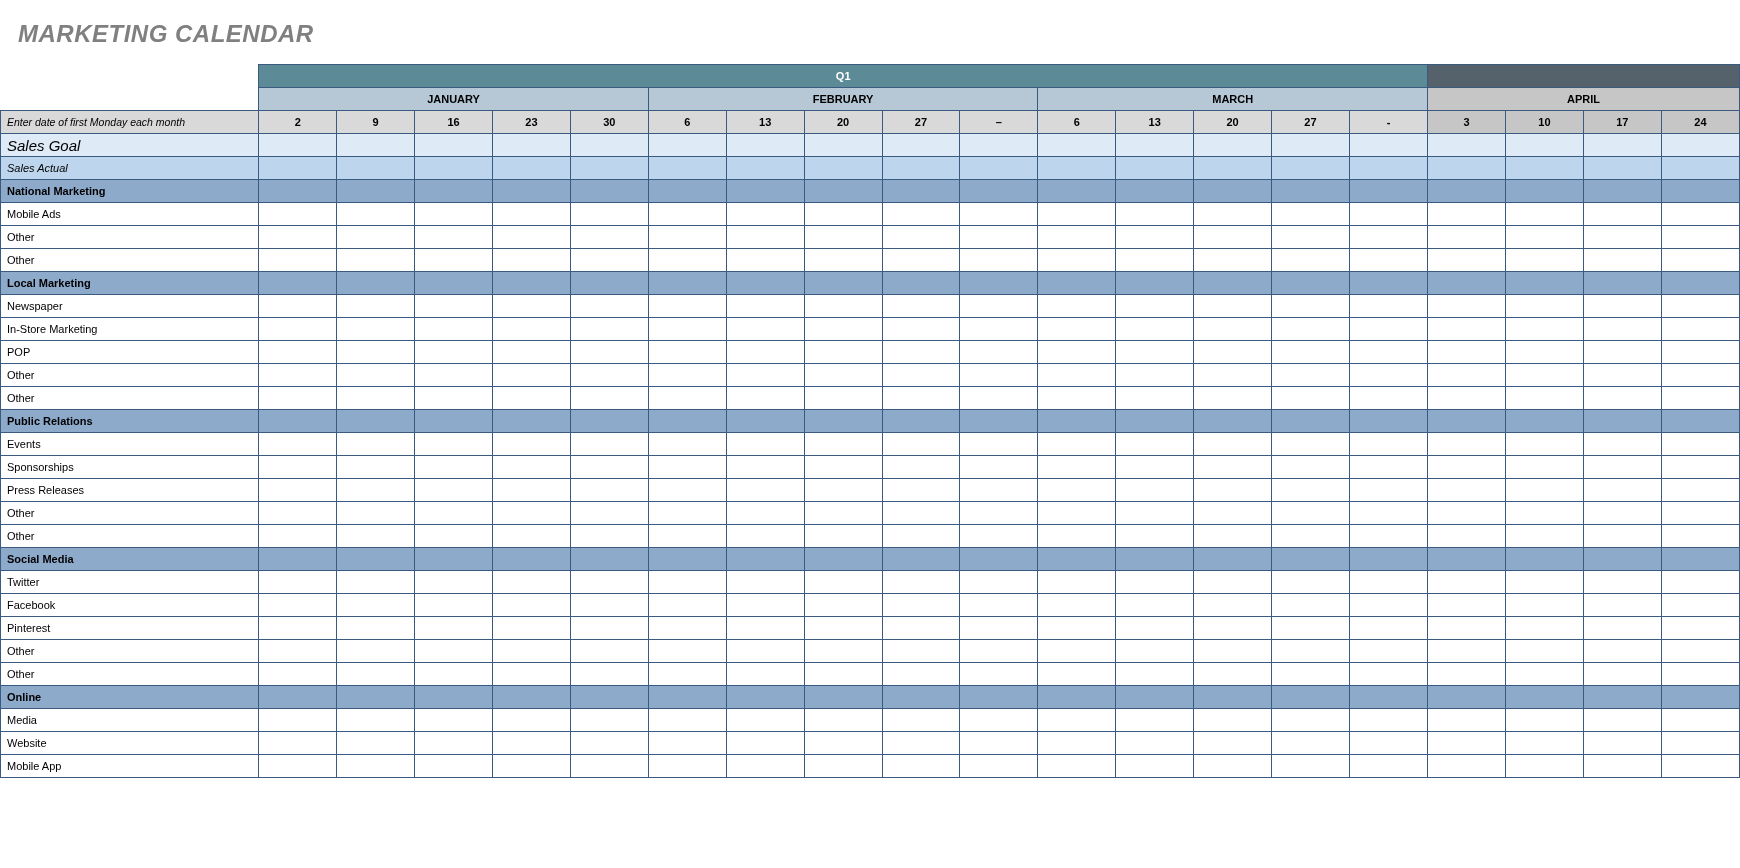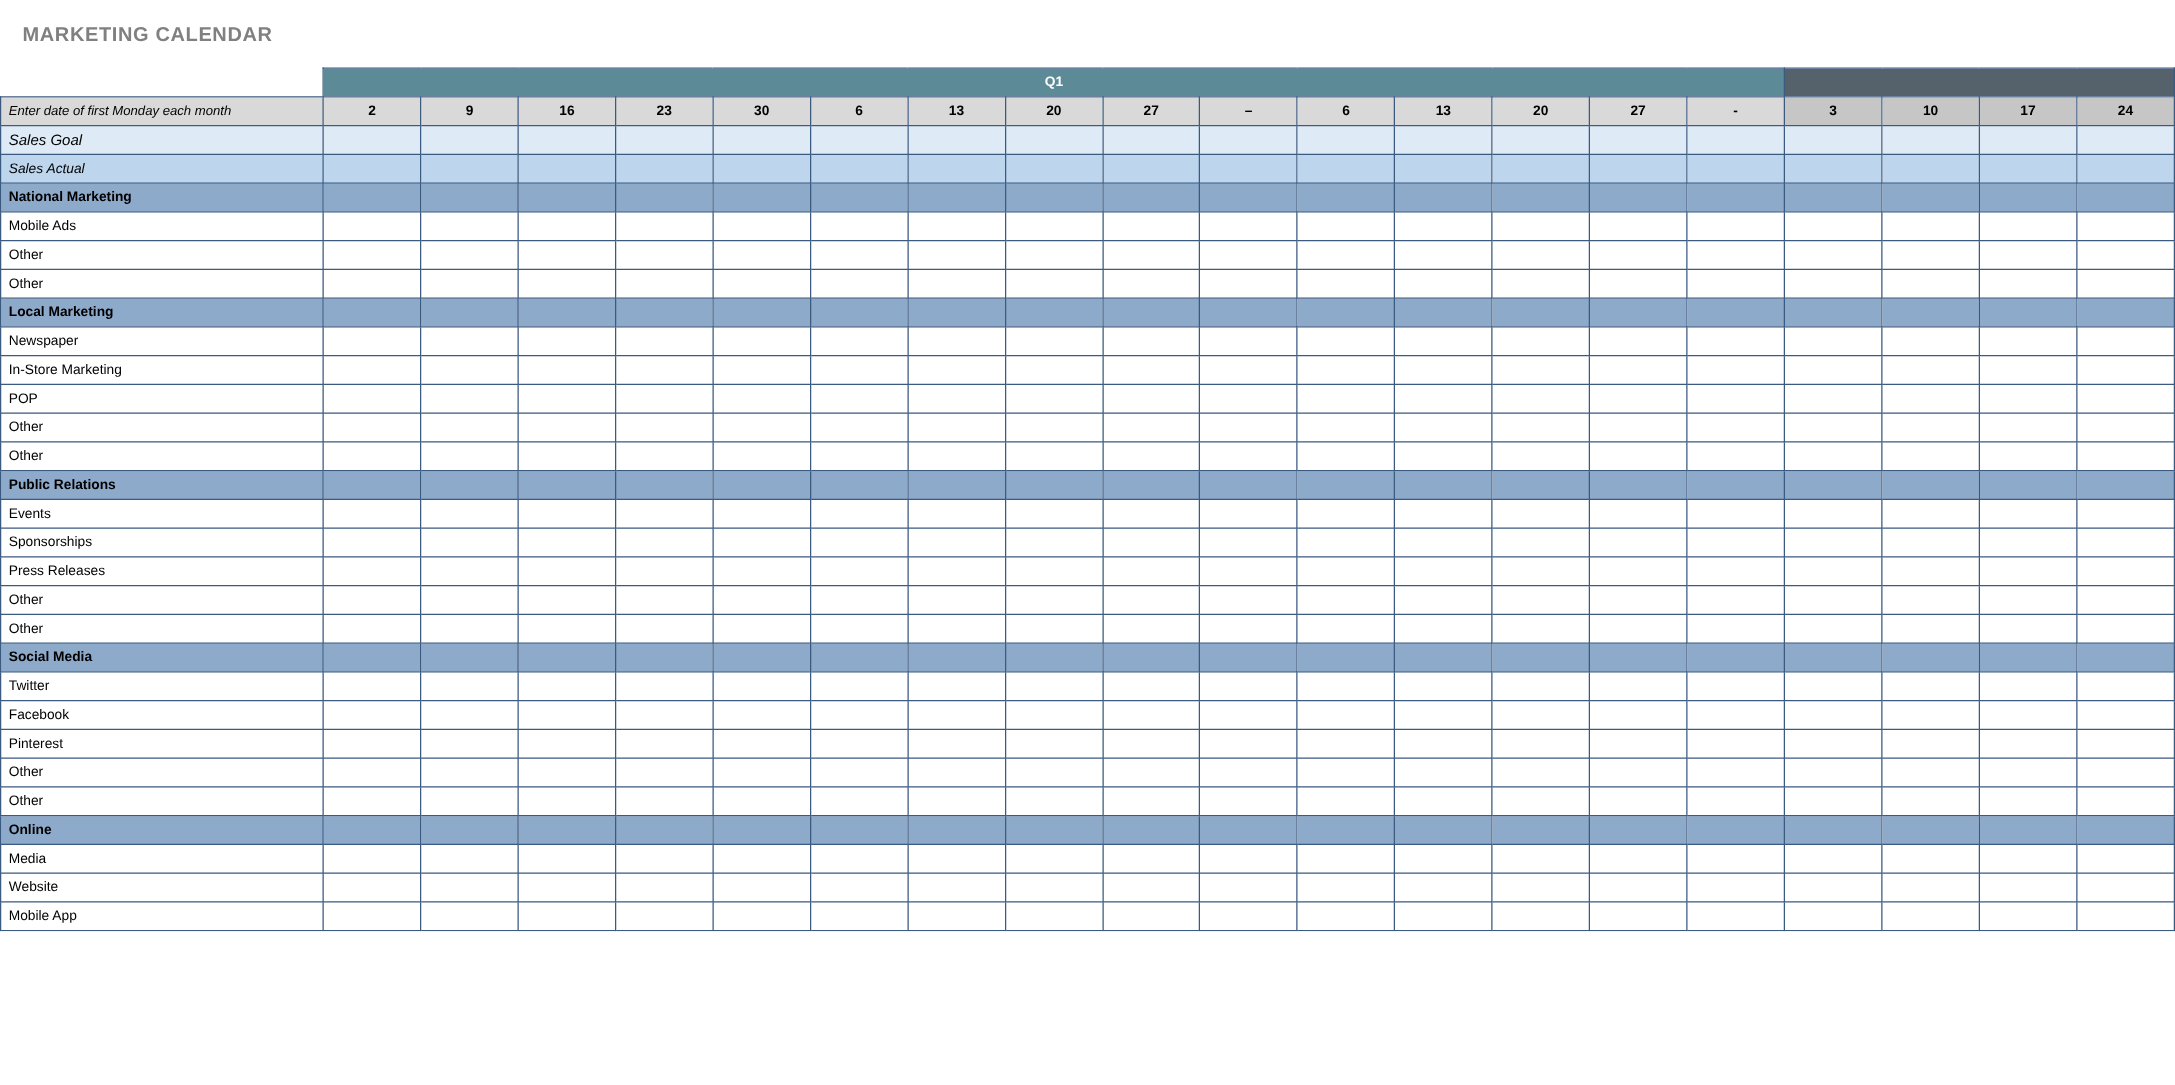--- a/index.html
+++ b/index.html
@@ -4,25 +4,26 @@
 <style>
   * { box-sizing: border-box; }
   body {
     margin: 0;
     padding: 0;
     font-family: Arial, Helvetica, sans-serif;
     background: #fff;
     width: 1740px;
   }
   .title {
-    font-size: 16px;
+    font-size: 24px;
     font-weight: bold;
     color: #808080;
     padding: 20px 0 16px 18px;
     letter-spacing: 0.5px;
+    font-style: italic;
   }
   table {
     border-collapse: collapse;
     width: 100%;
     table-layout: fixed;
     border-radius: 18px;
   }
   td, th {
     border: 1px solid #3a5a80;
     font-size: 11px;
@@ -62,21 +63,21 @@
   .date-cell {
     background: #d9d9d9;
     text-align: center;
     font-weight: bold;
     font-size: 11px;
   }
   .date-cell-alt { background: #c6c6c6; }
   .sales-goal-label {
     background: #deebf7;
     font-style: italic;
-    font-size: 12px;
+    font-size: 15px;
   }
   .sales-goal-cell { background: #deebf7; }
   .sales-actual-label {
     background: #bdd6ee;
     font-style: italic;
     font-size: 11px;
   }
   .sales-actual-cell { background: #bdd6ee; }
   .section-header {
     background: #8eaacb;
@@ -113,20 +114,27 @@
     <col class="week-col">
       <col class="week-col">
       <col class="week-col">
       <col class="week-col">
   </colgroup>
   <tbody id="tbody">
       <tr>
         <td class="blank-top-left"></td>
         <td class="qtr-cell" colspan="15">Q1</td>
         <td class="qtr-empty" colspan="4"></td>
+      </tr>
+      <tr>
+        <td class="blank-top-left"></td>
+        <td class="month-cell" colspan="5">JANUARY</td>
+        <td class="month-cell" colspan="5">FEBRUARY</td>
+        <td class="month-cell" colspan="5">MARCH</td>
+        <td class="month-cell month-cell-alt" colspan="4">APRIL</td>
       </tr>
       <tr>
         <td class="date-row-label pad-left">Enter date of first Monday each month</td>
         <td class="date-cell">2</td>
         <td class="date-cell">9</td>
         <td class="date-cell">16</td>
         <td class="date-cell">23</td>
         <td class="date-cell">30</td>
         <td class="date-cell">6</td>
         <td class="date-cell">13</td>

